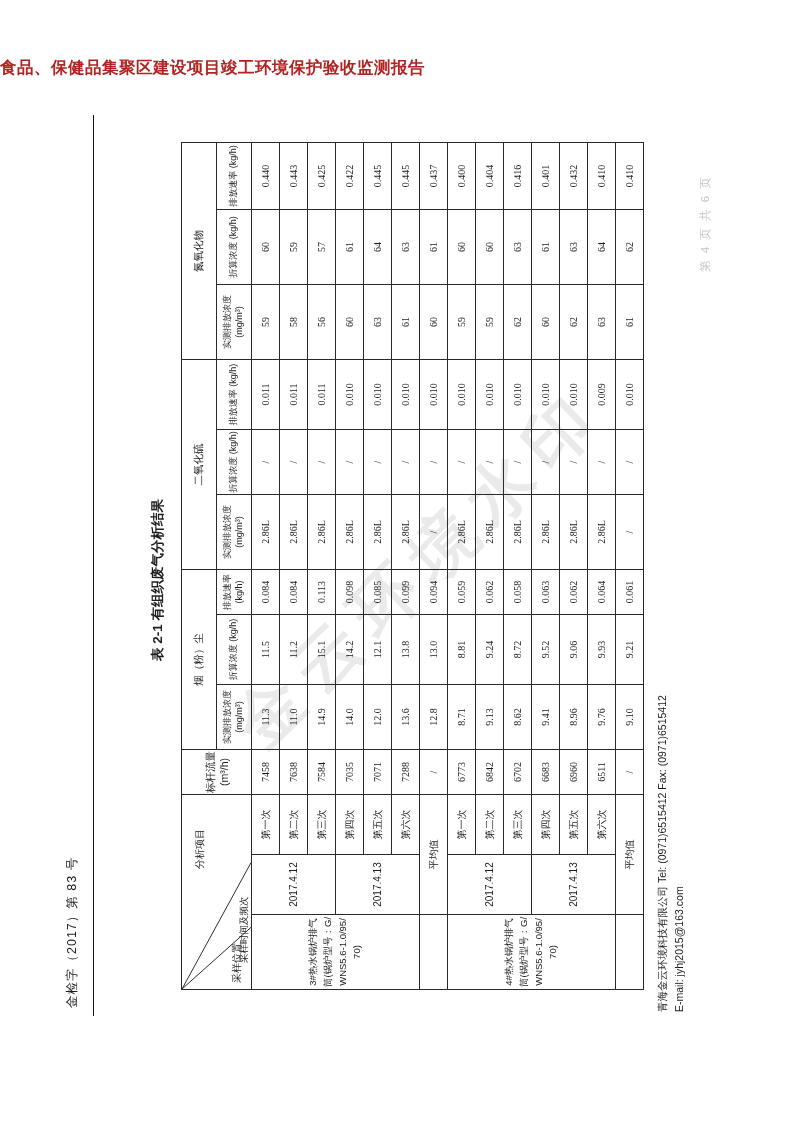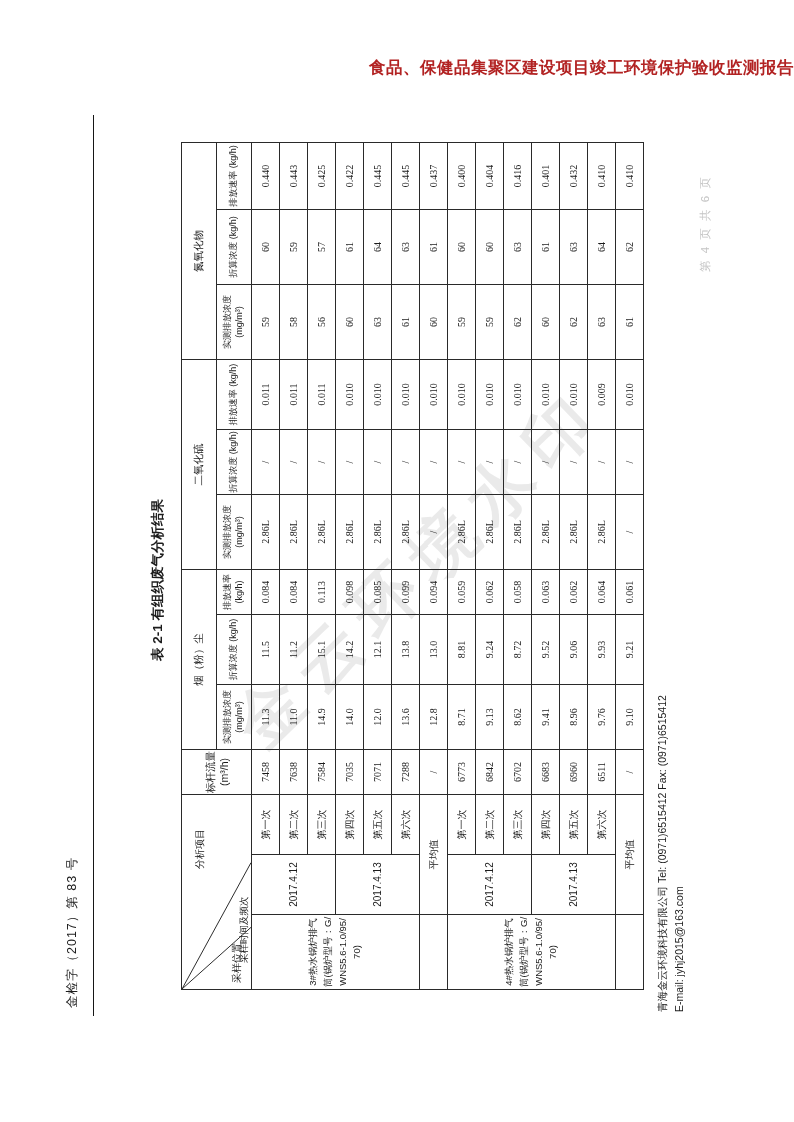--- a/index.html
+++ b/index.html
@@ -1,18 +1,18 @@
 <!DOCTYPE html>
 <html><head>
 <meta charset="utf-8">
 <style>
   html,body{margin:0;padding:0;background:#e8e8e8;}
   .page{position:relative;width:794px;height:1122px;background:#ffffff;overflow:hidden;
         font-family:"Liberation Serif", serif;color:#1c1c1c;}
-  .doc-header{position:absolute;left:0;top:57px;width:100%;text-align:right;
+  .doc-header{position:absolute;left:0;top:57px;width:100%;text-align:left;
         font-size:16.5px;font-weight:bold;color:#b22222;letter-spacing:0.5px;
         font-family:"Liberation Sans", sans-serif;}
   
   .watermark{position:absolute;left:170px;top:495px;width:560px;height:96px;
         transform:rotate(-44deg);font-size:66px;letter-spacing:14px;
         color:rgba(125,125,125,0.16);white-space:nowrap;pointer-events:none;
         font-family:"Liberation Sans", sans-serif;font-weight:bold;}
   
   .rot{position:absolute;left:-58px;top:225px;width:910px;height:680px;
         transform:rotate(-90deg);}

